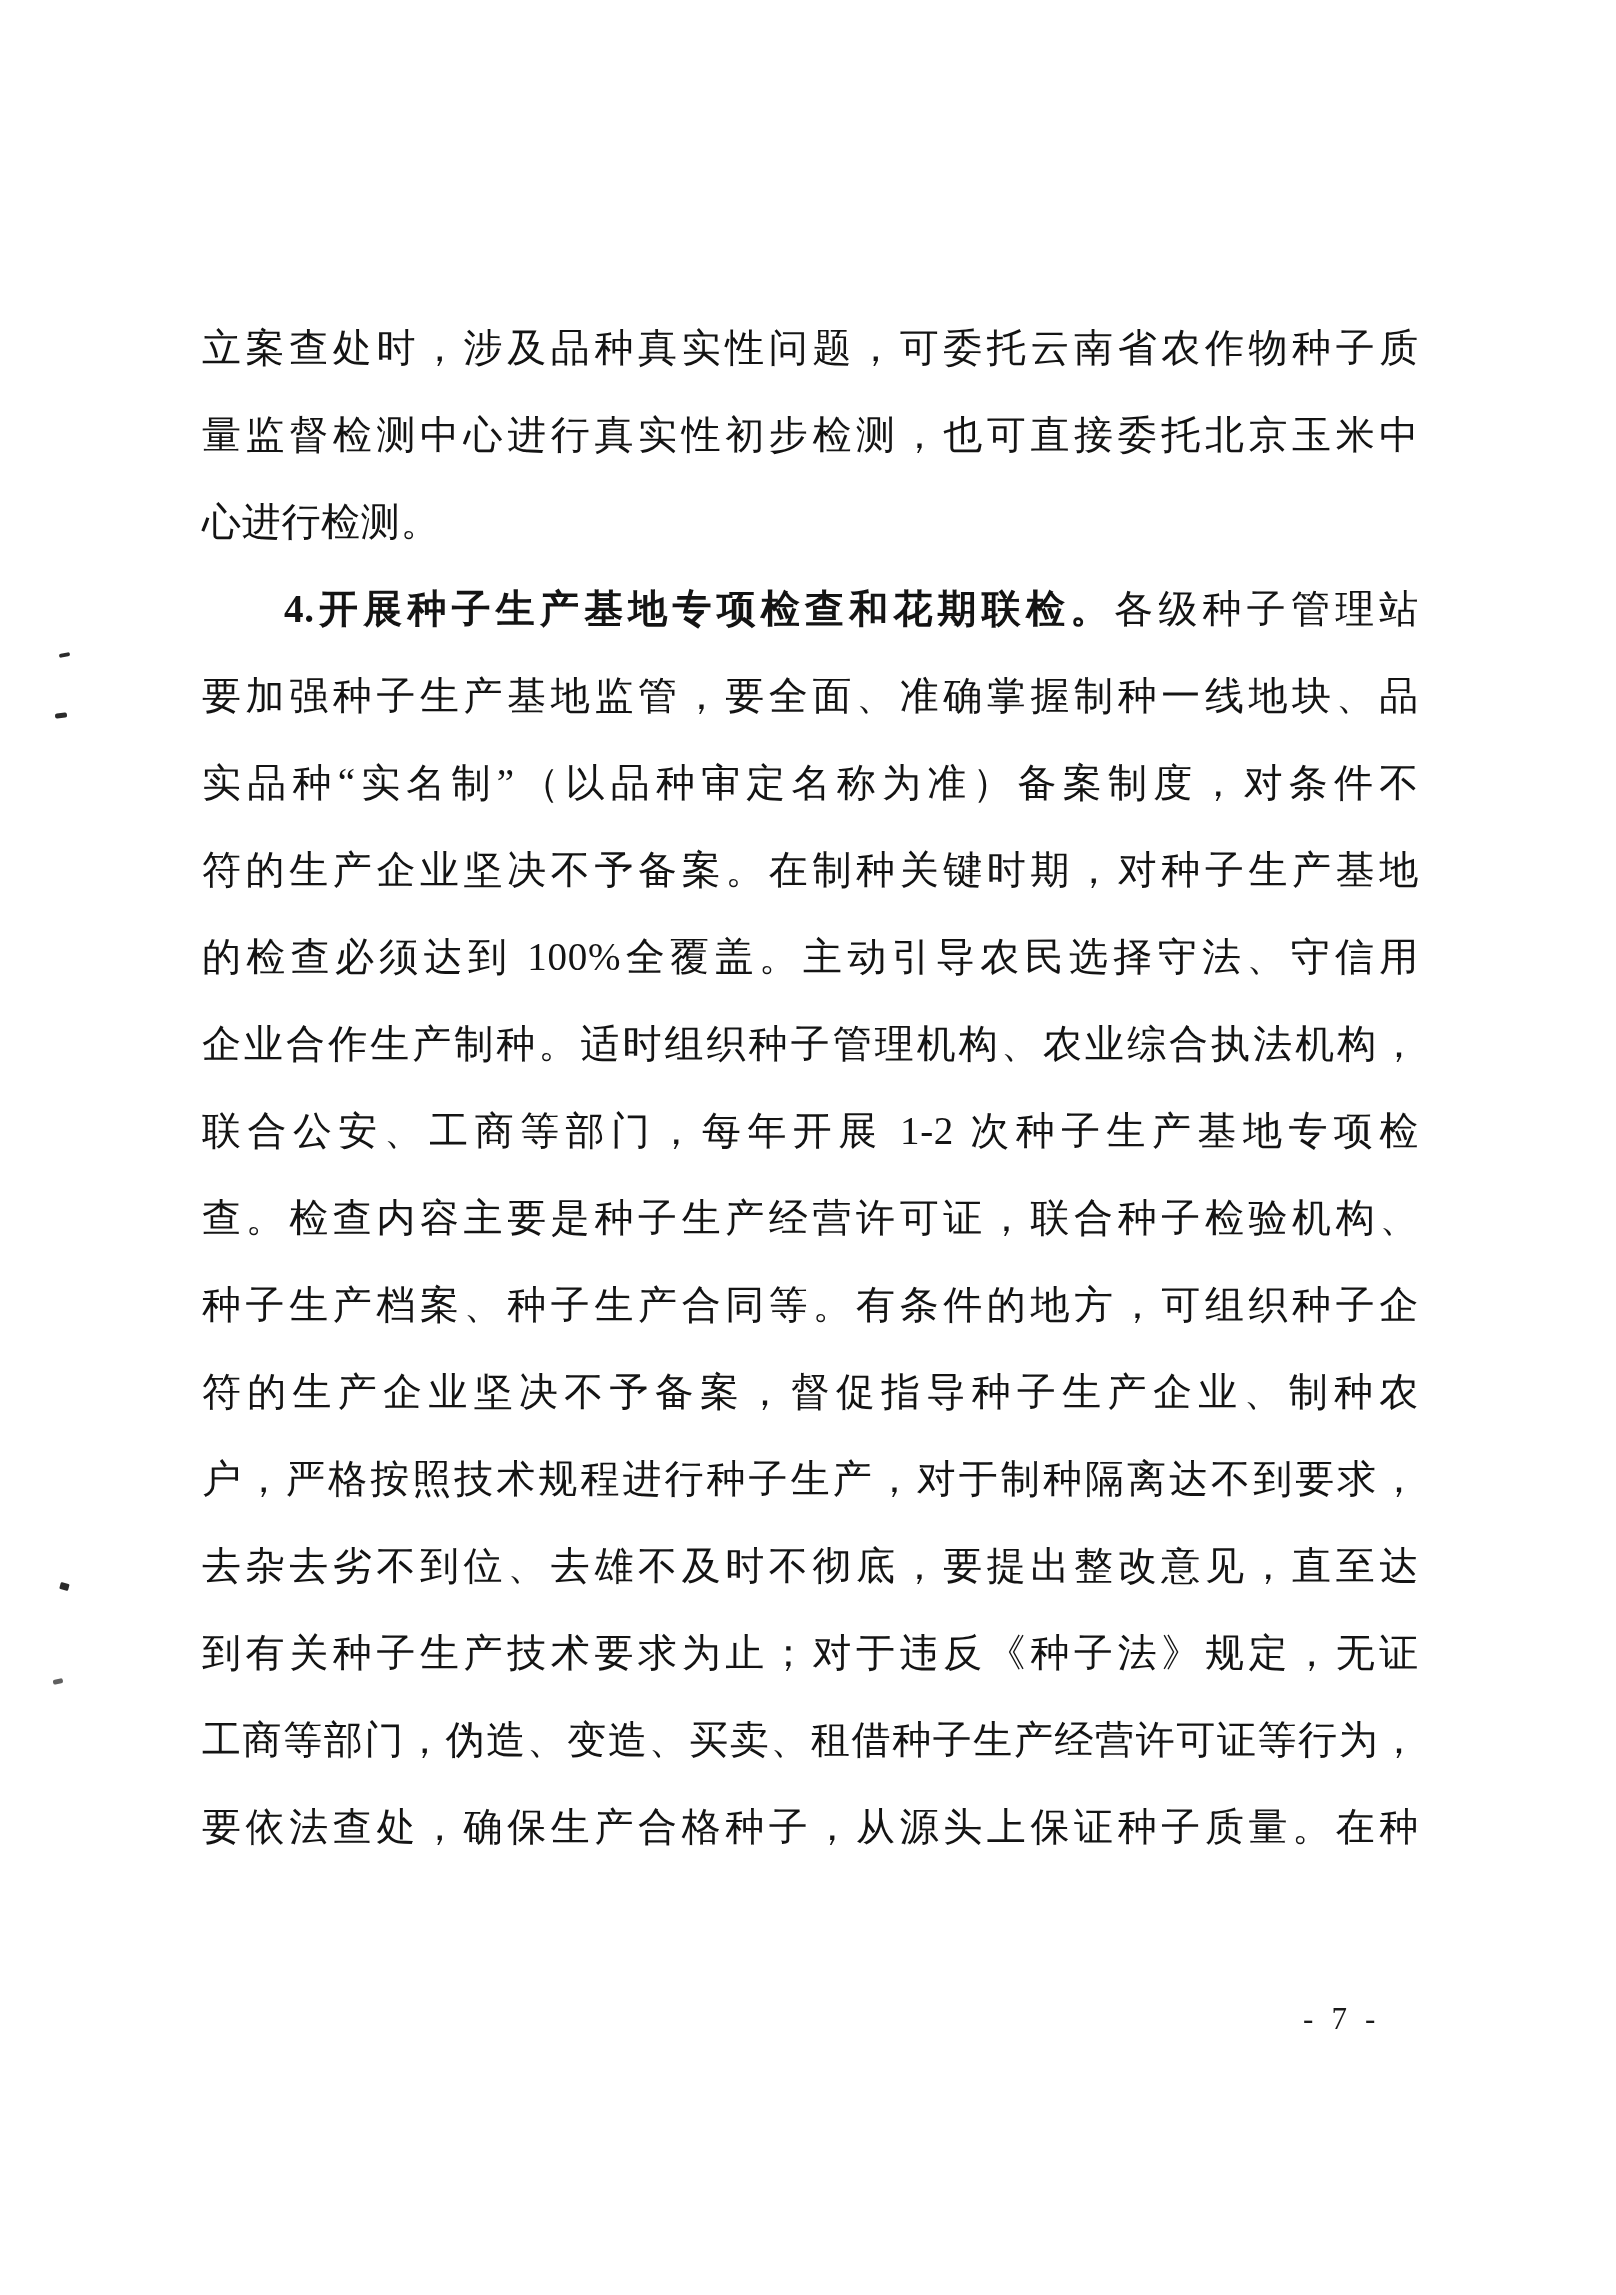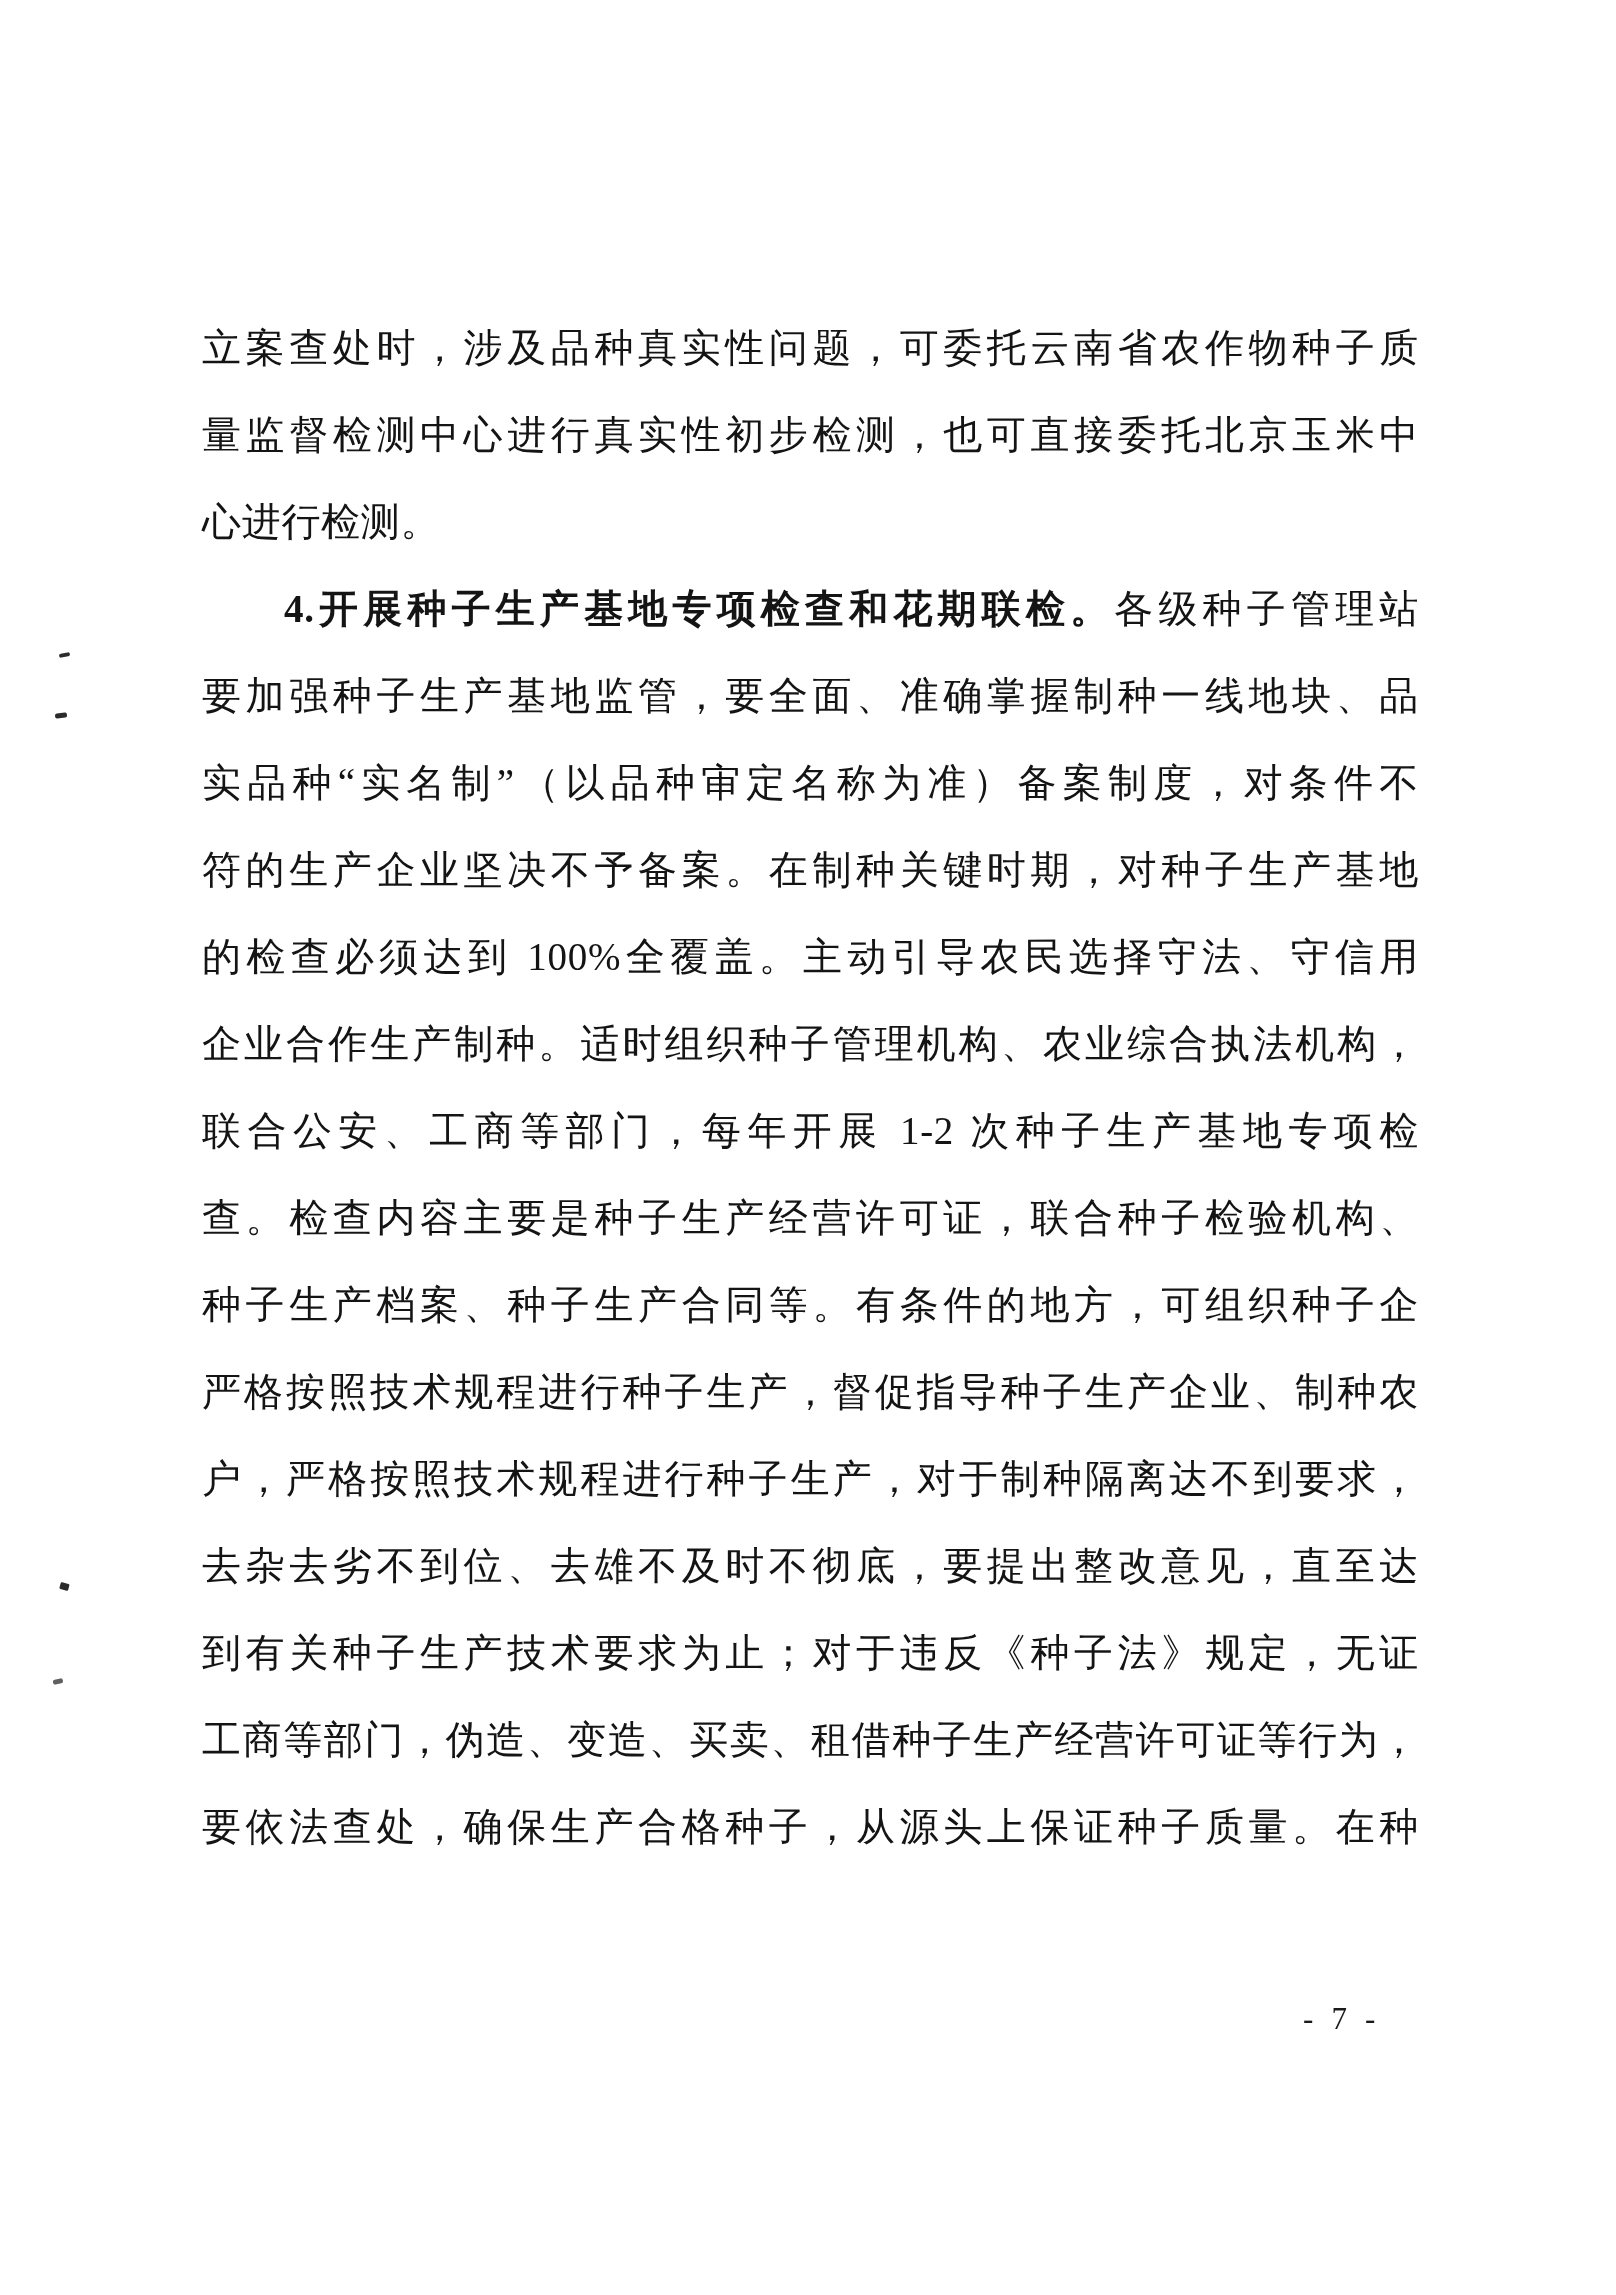--- a/index.html
+++ b/index.html
@@ -78,21 +78,21 @@
     <div class="doc-line short">心进行检测。</div>
     <div class="doc-line indent"><span class="heading-bold">4.开展种子生产基地专项检查和花期联检。</span><span>各级种子管理站</span></div>
     <div class="doc-line">要加强种子生产基地监管，要全面、准确掌握制种一线地块、品</div>
     <div class="doc-line">实品种“实名制”（以品种审定名称为准）备案制度，对条件不</div>
     <div class="doc-line">符的生产企业坚决不予备案。在制种关键时期，对种子生产基地</div>
     <div class="doc-line">的检查必须达到 100%全覆盖。主动引导农民选择守法、守信用</div>
     <div class="doc-line">企业合作生产制种。适时组织种子管理机构、农业综合执法机构，</div>
     <div class="doc-line">联合公安、工商等部门，每年开展 1-2 次种子生产基地专项检</div>
     <div class="doc-line">查。检查内容主要是种子生产经营许可证，联合种子检验机构、</div>
     <div class="doc-line">种子生产档案、种子生产合同等。有条件的地方，可组织种子企</div>
-    <div class="doc-line">严格按照技术规程进行种子生产，督促指导种子生产企业、制种农</div>
+    <div class="doc-line">符的生产企业坚决不予备案，督促指导种子生产企业、制种农</div>
     <div class="doc-line">户，严格按照技术规程进行种子生产，对于制种隔离达不到要求，</div>
     <div class="doc-line">去杂去劣不到位、去雄不及时不彻底，要提出整改意见，直至达</div>
     <div class="doc-line">到有关种子生产技术要求为止；对于违反《种子法》规定，无证</div>
     <div class="doc-line">工商等部门，伪造、变造、买卖、租借种子生产经营许可证等行为，</div>
     <div class="doc-line">要依法查处，确保生产合格种子，从源头上保证种子质量。在种</div>
   </div>
 
   <div class="page-number">- 7 -</div>
 
   <div class="speckle sp1"></div>

